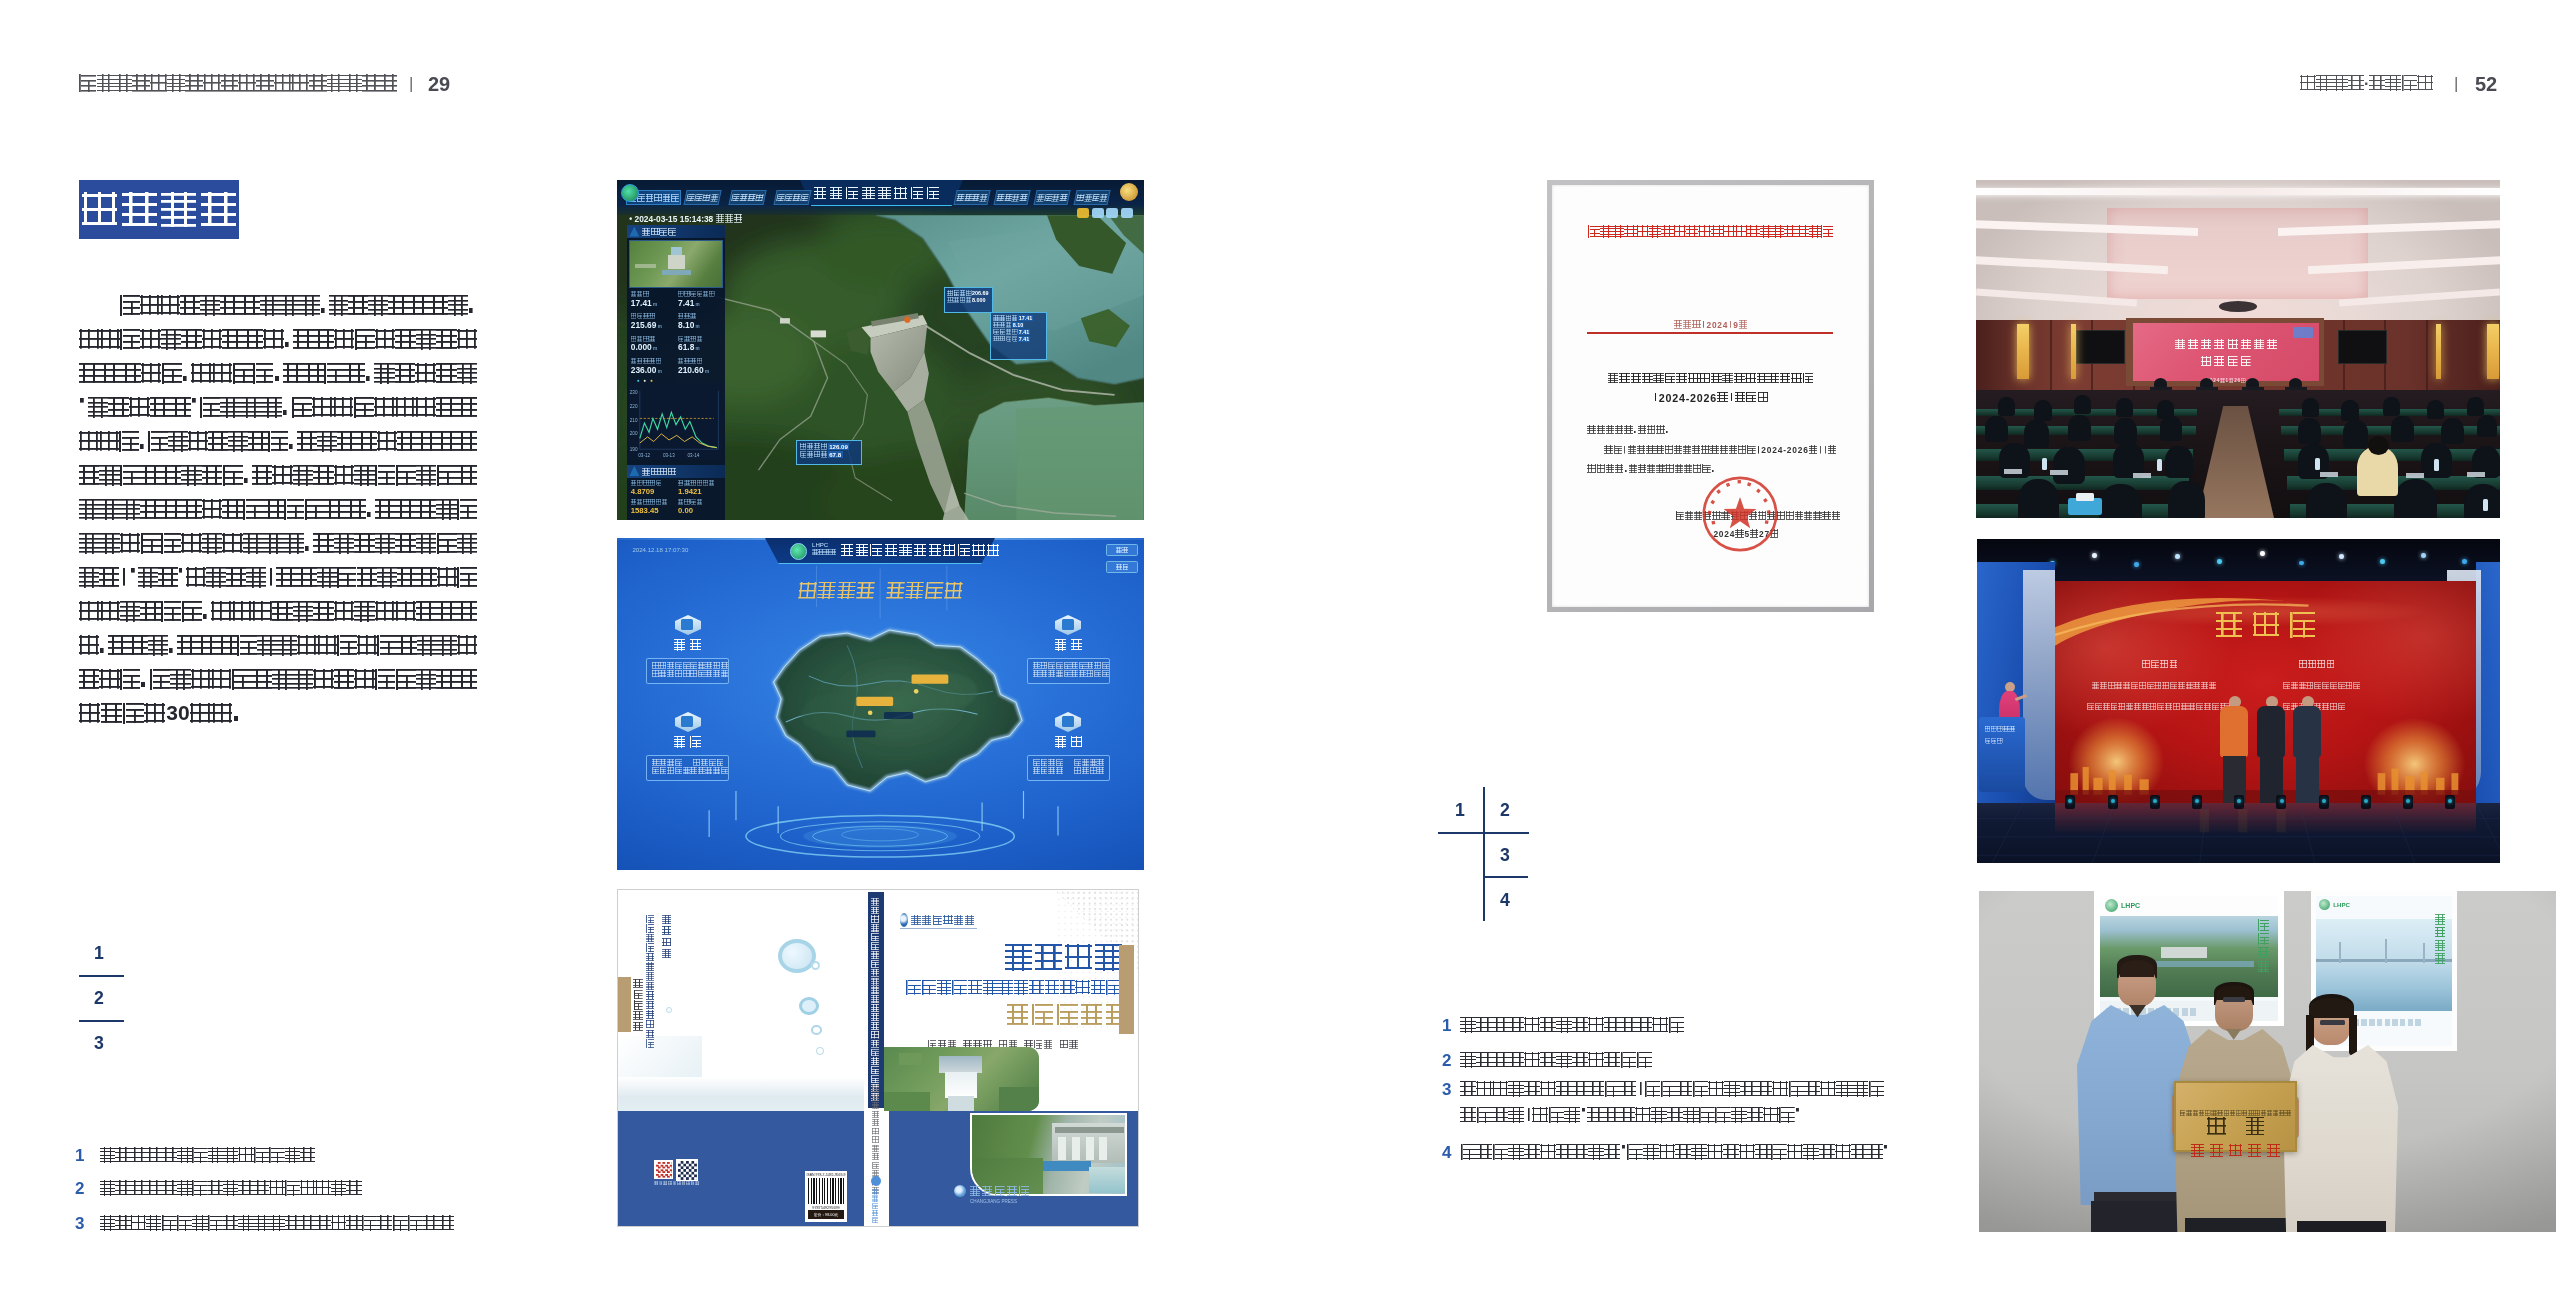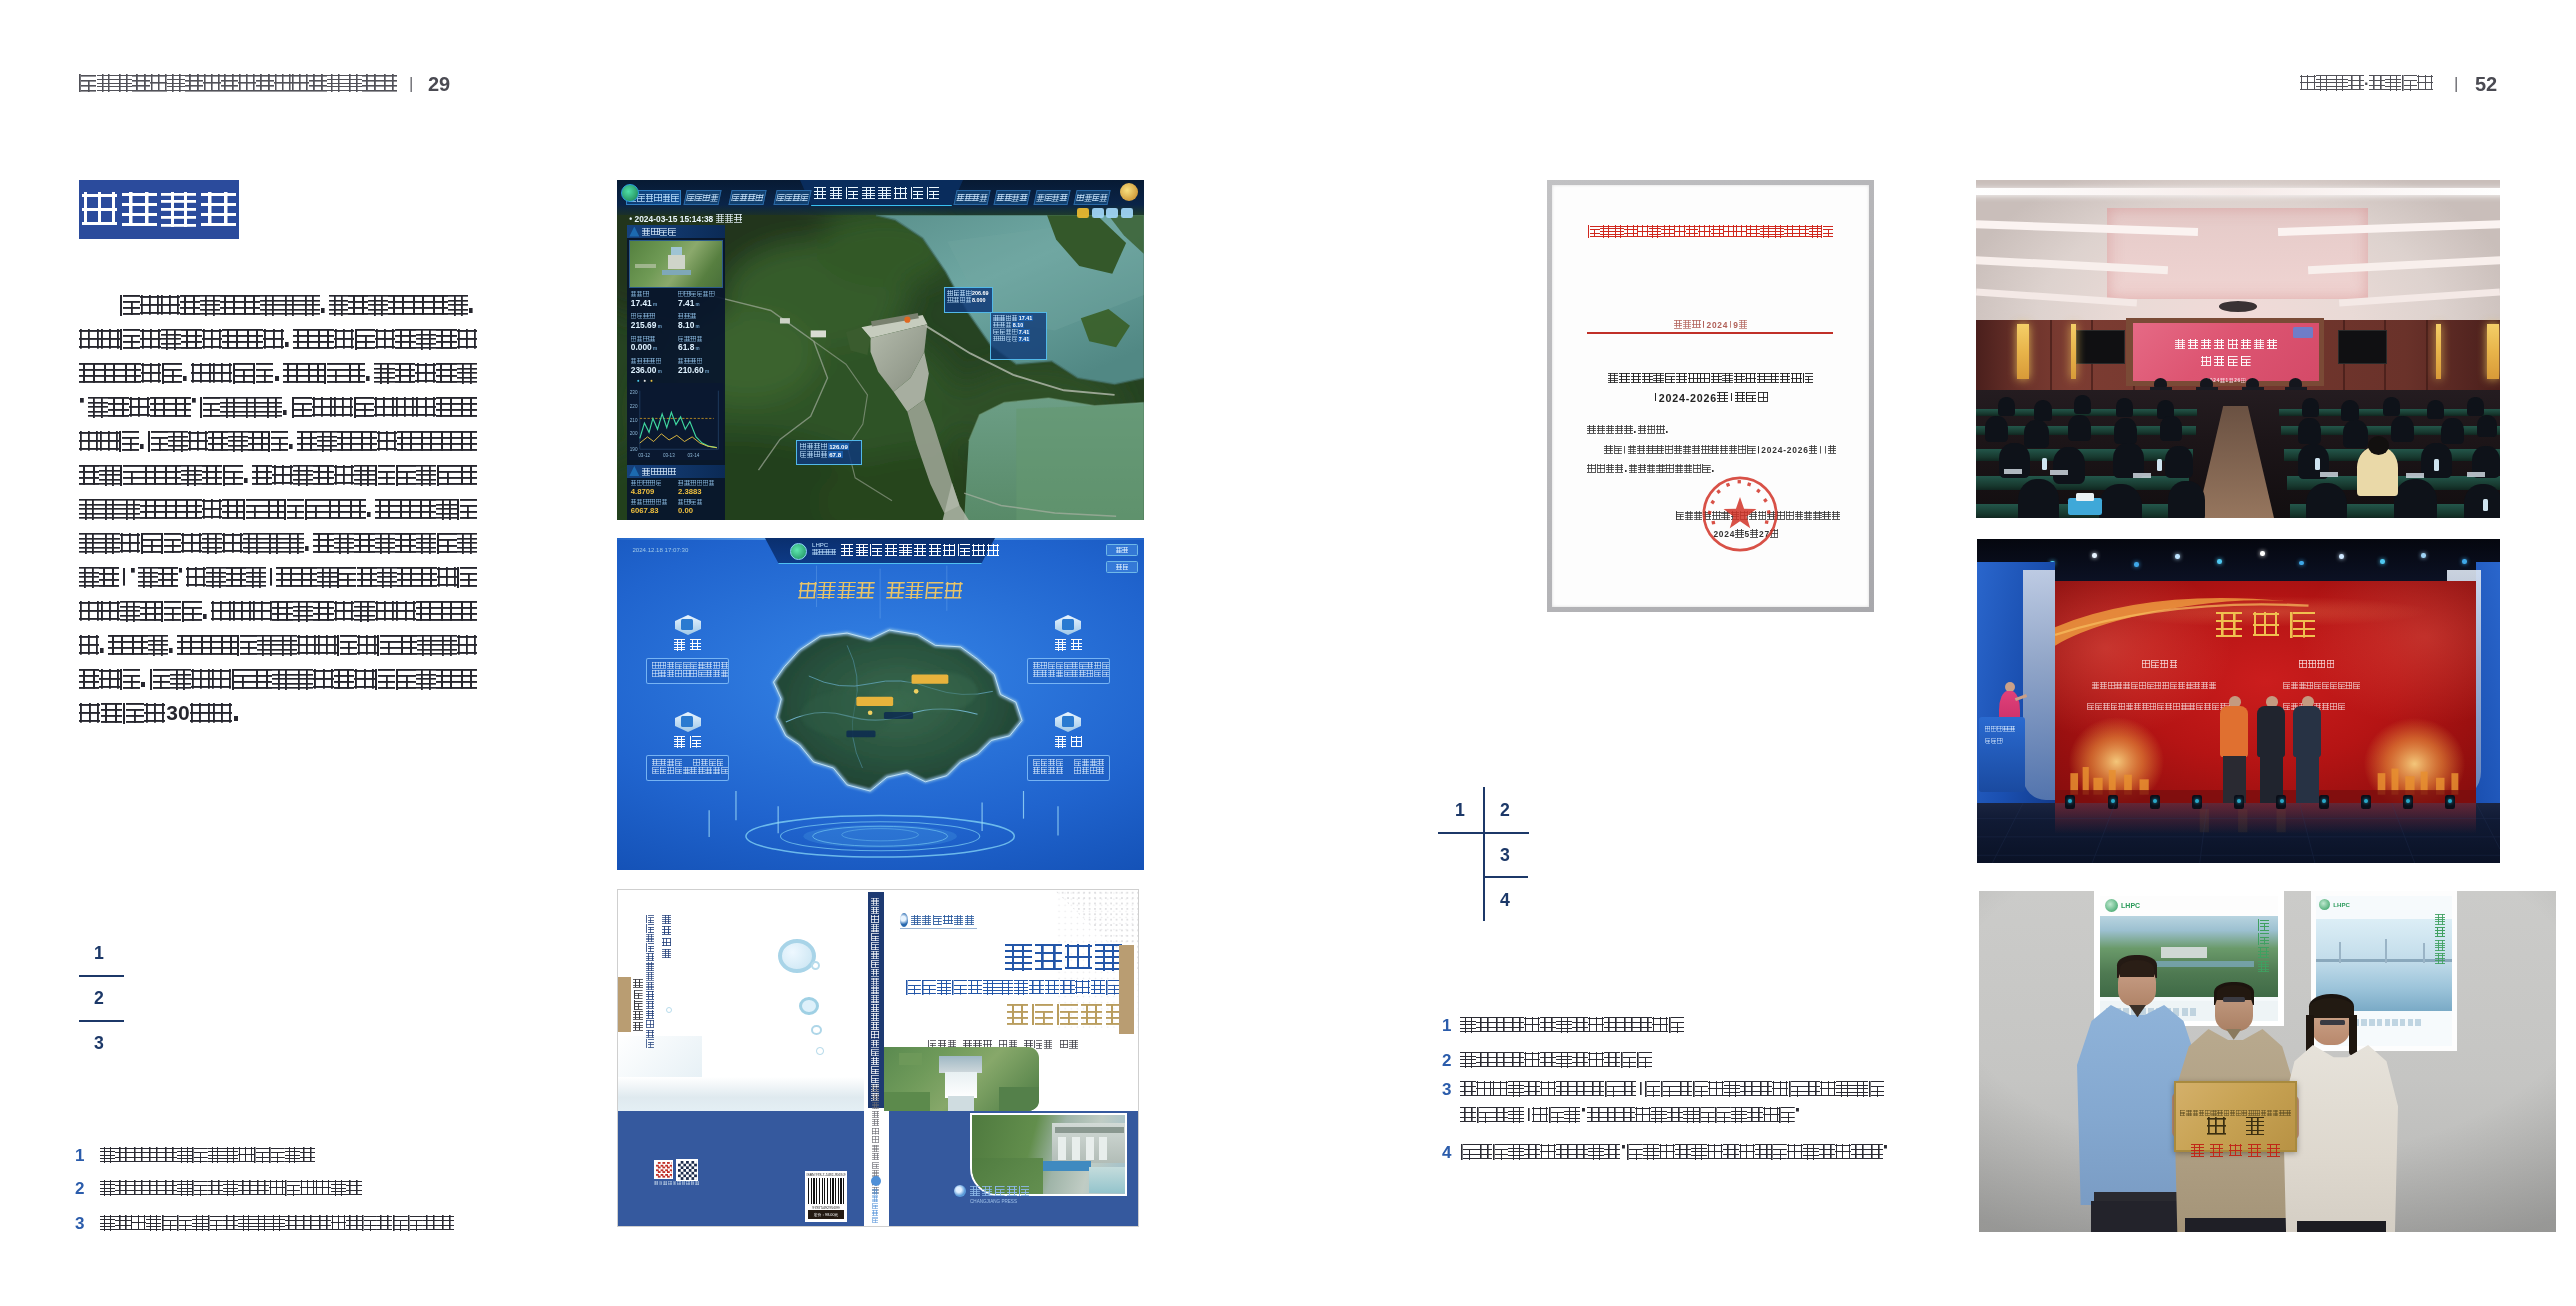--- a/index.html
+++ b/index.html
@@ -598,36 +598,36 @@
         </div>
         <div class="ab" style="left:51px;top:255px;font-size:5.4px;color:#8fc0e8;display:flex;gap:0.8px">
           <i class="a"></i>
           <i class="d"></i>
           <i class="b"></i>
           <i class="b"></i>
           <i class="b"></i>
           <i class="d"></i>
         </div>
         <div class="ab" style="left:3.8px;top:262px;font-size:7.7px;color:#f0c040;font-weight:bold">4.8709</div>
-        <div class="ab" style="left:51px;top:262px;font-size:7.7px;color:#f0c040;font-weight:bold">2.3883</div>
+        <div class="ab" style="left:51px;top:262px;font-size:7.7px;color:#f0c040;font-weight:bold">1.9421</div>
         <div class="ab" style="left:3.8px;top:274px;font-size:5.4px;color:#8fc0e8;display:flex;gap:0.8px">
           <i class="a"></i>
           <i class="d"></i>
           <i class="b"></i>
           <i class="b"></i>
           <i class="b"></i>
           <i class="d"></i>
         </div>
         <div class="ab" style="left:51px;top:274px;font-size:5.4px;color:#8fc0e8;display:flex;gap:0.8px">
           <i class="d"></i>
           <i class="b"></i>
           <i class="c"></i>
           <i class="d"></i>
         </div>
-        <div class="ab" style="left:3.8px;top:281px;font-size:7.7px;color:#f0c040;font-weight:bold">6067.83</div>
+        <div class="ab" style="left:3.8px;top:281px;font-size:7.7px;color:#f0c040;font-weight:bold">1583.45</div>
         <div class="ab" style="left:51px;top:281px;font-size:7.7px;color:#f0c040;font-weight:bold">0.00</div>
         <div class="ab" style="left:3.8px;top:293px;font-size:6.1px;color:#cfe4f8">0.00&nbsp;&nbsp;&nbsp;&nbsp;/00.58&nbsp;&nbsp;&nbsp;&nbsp;0.00</div>
       </div>
       <div class="ab" style="left:327px;top:107px;width:49px;height:26px;background:rgba(16,58,120,0.85);border:0.8px solid #52b8e8;padding:1.5px 2.3px">
 <div style="font-size:5.4px;color:#bfe2ff;display:flex;gap:0.8px;margin:0.8px 0">
           <i class="b"></i>
           <i class="c"></i>
           <i class="a"></i>
           <i class="b"></i>
           <b style="color:#fff">206.69</b>

